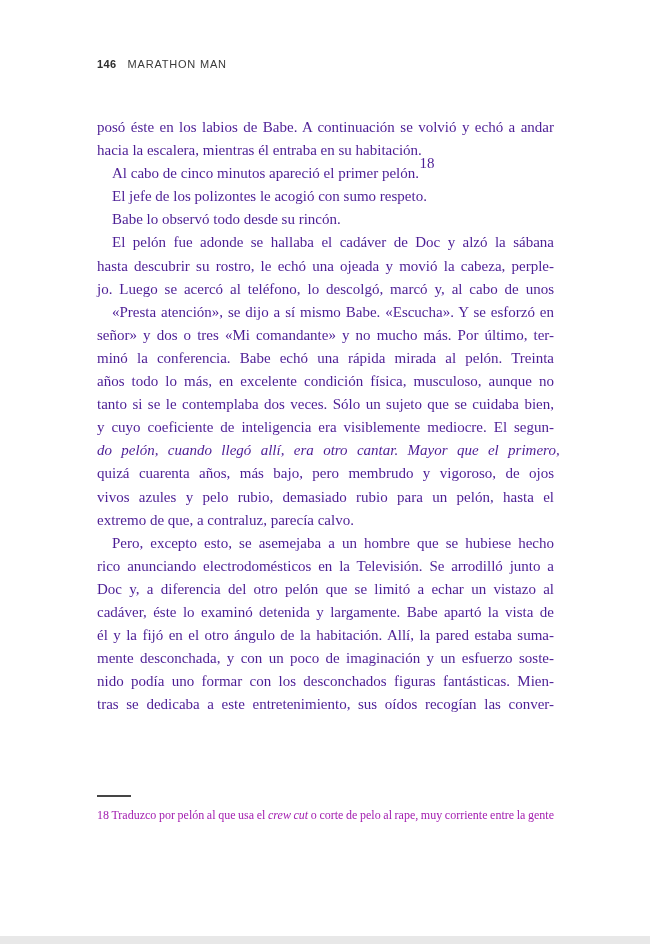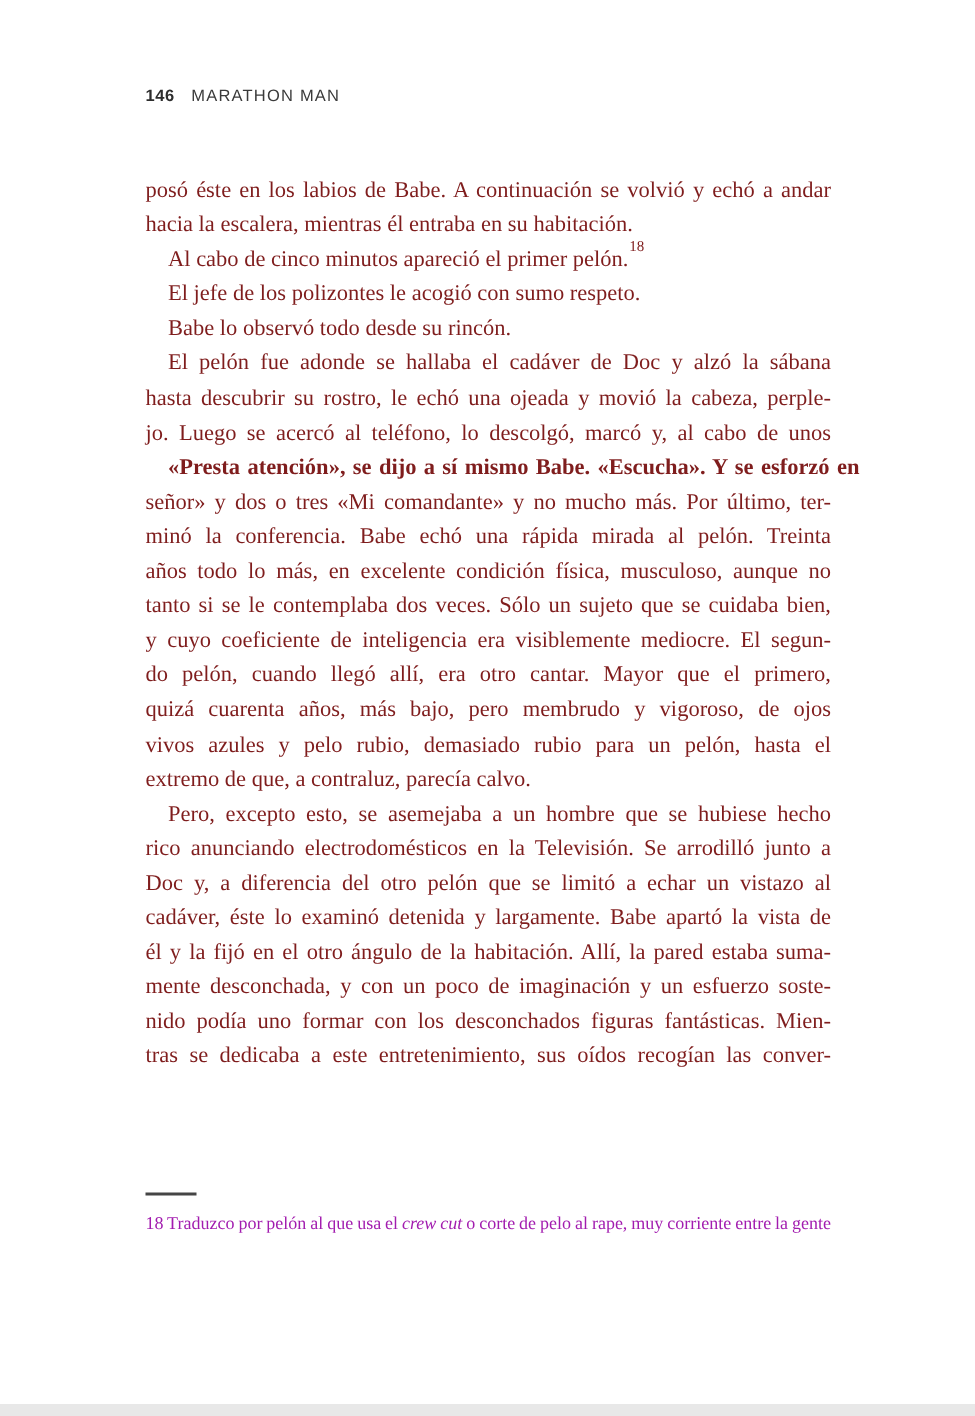--- a/index.html
+++ b/index.html
@@ -26,26 +26,26 @@
   .runtitle { margin-left: 11px; letter-spacing: 0.8px; color: #3a3a3a; }
 
   
   .body-block {
     position: absolute;
     left: 97px;
     top: 116px;
     width: 457px;
     font-size: 15px;
     line-height: 23.1px;
-    color: #7f1d1d;
+    color: #4c1d95;
   }
   .line { height: 23.1px; white-space: nowrap; }
   .line.indent { padding-left: 15px; }
   .fit { display: inline-block; white-space: nowrap; transform-origin: left center; }
-  sup { font-size: 10px; line-height: 0; position: relative; top: -4.5px; left: 0.5px; }
+  sup { font-size: 15px; line-height: 0; position: relative; top: -4.5px; left: 0.5px; }
 
   
   .fn-rule {
     position: absolute;
     left: 97px;
     top: 795px;
     width: 34px;
     height: 2px;
     background: #454545;
   }
@@ -73,27 +73,27 @@
 
   <div class="body-block" id="body-block">
       <div class="line just"><span class="fit" style="word-spacing: 1.66741px;"><span>posó éste en los labios de Babe. A continuación se volvió y echó a andar</span></span></div>
       <div class="line"><span class="fit"><span>hacia la escalera, mientras él entraba en su habitación.</span></span></div>
       <div class="line indent"><span class="fit"><span>Al cabo de cinco minutos apareció el primer pelón.</span><sup>18</sup></span></div>
       <div class="line indent"><span class="fit"><span>El jefe de los polizontes le acogió con sumo respeto.</span></span></div>
       <div class="line indent"><span class="fit"><span>Babe lo observó todo desde su rincón.</span></span></div>
       <div class="line indent just"><span class="fit" style="word-spacing: 3.66106px;"><span>El pelón fue adonde se hallaba el cadáver de Doc y alzó la sábana</span></span></div>
       <div class="line just"><span class="fit" style="word-spacing: 2.47266px;"><span>hasta descubrir su rostro, le echó una ojeada y movió la cabeza, perple-</span></span></div>
       <div class="line just"><span class="fit" style="word-spacing: 3.15625px;"><span>jo. Luego se acercó al teléfono, lo descolgó, marcó y, al cabo de unos</span></span></div>
-      <div class="line indent just"><span class="fit" style="word-spacing: 1.13672px; font-weight: bold;"><span>«Presta atención», se dijo a sí mismo Babe. «Escucha». Y se esforzó en</span></span></div>
+      <div class="line indent just"><span class="fit" style="word-spacing: 1.13672px;"><span>«Presta atención», se dijo a sí mismo Babe. «Escucha». Y se esforzó en</span></span></div>
       <div class="line just"><span class="fit" style="word-spacing: 2.32933px;"><span>señor» y dos o tres «Mi comandante» y no mucho más. Por último, ter-</span></span></div>
       <div class="line just"><span class="fit" style="word-spacing: 5.38125px;"><span>minó la conferencia. Babe echó una rápida mirada al pelón. Treinta</span></span></div>
       <div class="line just"><span class="fit" style="word-spacing: 3.33594px;"><span>años todo lo más, en excelente condición física, musculoso, aunque no</span></span></div>
       <div class="line just"><span class="fit" style="word-spacing: 1.66827px;"><span>tanto si se le contemplaba dos veces. Sólo un sujeto que se cuidaba bien,</span></span></div>
       <div class="line just"><span class="fit" style="word-spacing: 3.20486px;"><span>y cuyo coeficiente de inteligencia era visiblemente mediocre. El segun-</span></span></div>
-      <div class="line just"><span class="fit" style="word-spacing: 5.6108px;"><span>do pelón, cuando llegó allí, era otro cantar. Mayor que el primero,</span></span></div>
+      <div class="line just"><span class="fit" style="word-spacing: 5.6108px; font-style: italic;"><span>do pelón, cuando llegó allí, era otro cantar. Mayor que el primero,</span></span></div>
       <div class="line just"><span class="fit" style="word-spacing: 5.66875px;"><span>quizá cuarenta años, más bajo, pero membrudo y vigoroso, de ojos</span></span></div>
       <div class="line just"><span class="fit" style="word-spacing: 5.60795px;"><span>vivos azules y pelo rubio, demasiado rubio para un pelón, hasta el</span></span></div>
       <div class="line"><span class="fit"><span>extremo de que, a contraluz, parecía calvo.</span></span></div>
       <div class="line indent just"><span class="fit" style="word-spacing: 3.33807px;"><span>Pero, excepto esto, se asemejaba a un hombre que se hubiese hecho</span></span></div>
       <div class="line just"><span class="fit" style="word-spacing: 3.06771px; text-align: center;"><span>rico anunciando electrodomésticos en la Televisión. Se arrodilló junto a</span></span></div>
       <div class="line just"><span class="fit" style="word-spacing: 3.52679px;"><span>Doc y, a diferencia del otro pelón que se limitó a echar un vistazo al</span></span></div>
       <div class="line just"><span class="fit" style="word-spacing: 2.66335px;"><span>cadáver, éste lo examinó detenida y largamente. Babe apartó la vista de</span></span></div>
       <div class="line just"><span class="fit" style="word-spacing: 1.66979px;"><span>él y la fijó en el otro ángulo de la habitación. Allí, la pared estaba suma-</span></span></div>
       <div class="line just"><span class="fit" style="word-spacing: 2.6179px;"><span>mente desconchada, y con un poco de imaginación y un esfuerzo soste-</span></span></div>
       <div class="line just"><span class="fit" style="word-spacing: 3.56771px;"><span>nido podía uno formar con los desconchados figuras fantásticas. Mien-</span></span></div>

